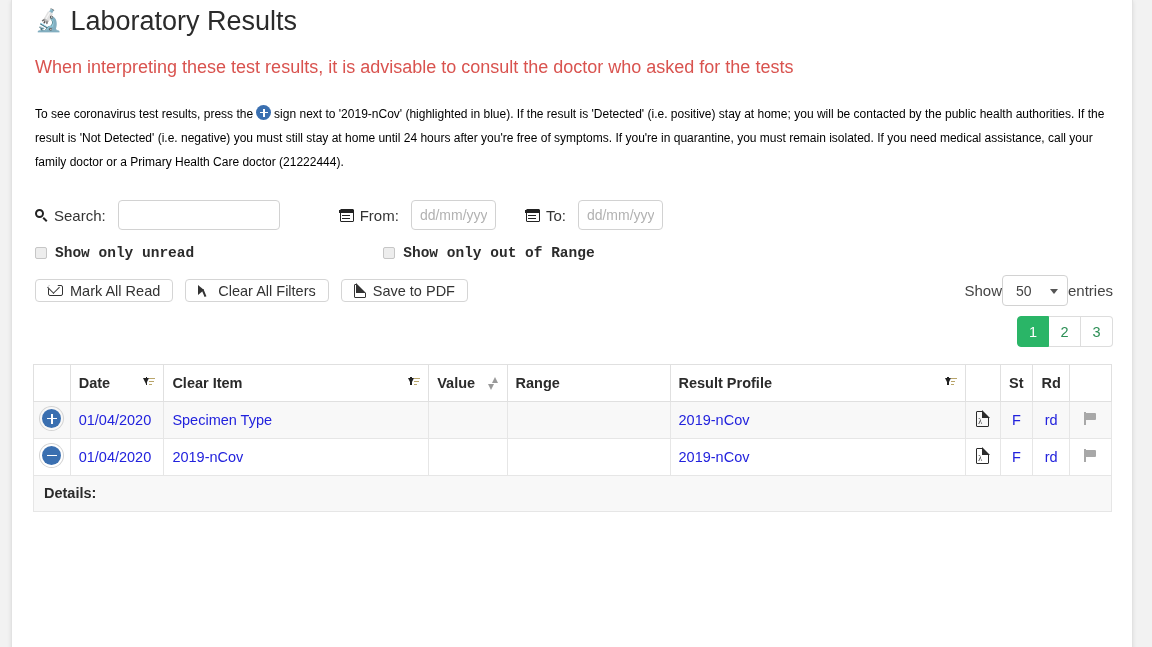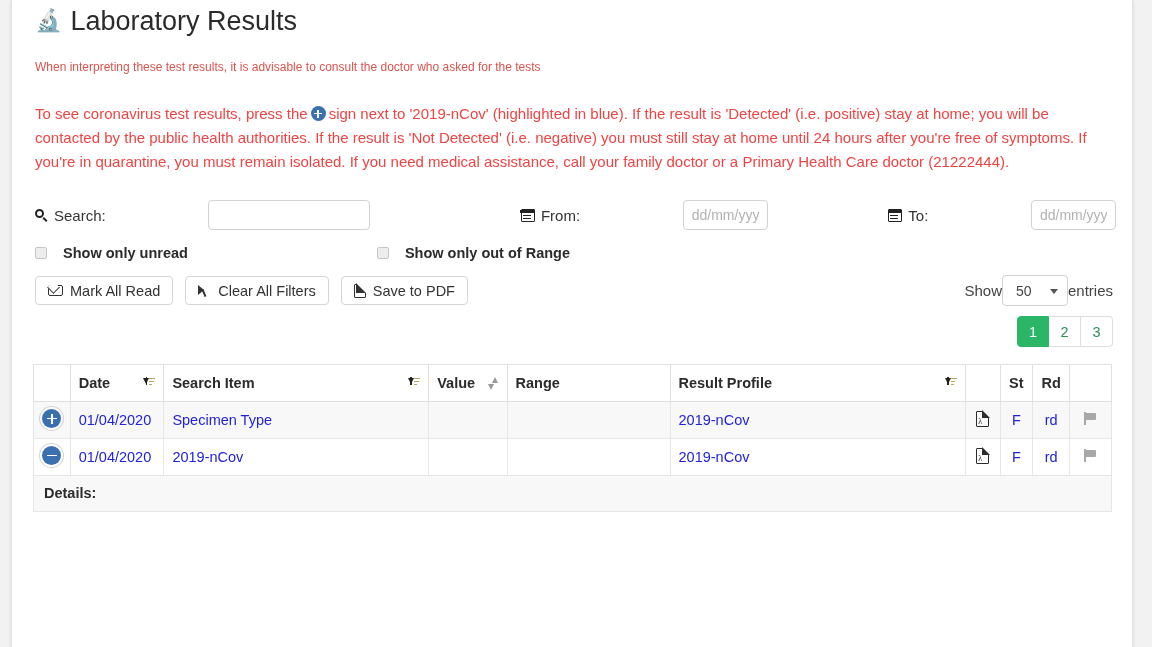--- a/index.html
+++ b/index.html
@@ -62,28 +62,28 @@
     margin: 4px 0 0 7px;
     display: flex;
     align-items: center;
     gap: 8px;
     line-height: 34px;
   }
   .microscope-icon { font-size: 22px; line-height: 1; }
 
   .warn-text {
     color: #d9534f;
-    font-size: 12px;
+    font-size: 18px;
     margin: 17px 0 0 7px;
     line-height: 25px;
   }
 
   .info-text {
-    color: #ef4444;
-    font-size: 15px;
+    color: #000000;
+    font-size: 12px;
     line-height: 24px;
     margin: 22px 7px 0 7px;
   }
   .plus-inline {
     display: inline-block;
     width: 15px; height: 15px;
     border-radius: 50%;
     background: #3a6fb0;
     position: relative;
     vertical-align: -2px;
@@ -94,21 +94,20 @@
   }
   .plus-inline:before { left: 3.5px; top: 6.8px; width: 8px; height: 1.6px; }
   .plus-inline:after  { top: 3.5px; left: 6.8px; height: 8px; width: 1.6px; }
 
   
   .filter-row1 {
     display: flex;
     align-items: center;
     margin: 26px 0 15px 7px;
     gap: 4px;
-    justify-content: space-between;
   }
   .lbl {
     font-size: 15px;
     color: #333;
     display: inline-flex;
     align-items: center;
     gap: 6px;
   }
   .search-icon { display:inline-block;width:13px;height:13px;position:relative; }
   .search-icon i { position:absolute; width:9px;height:9px;border:2px solid #222;border-radius:50%;left:0;top:0; }
@@ -161,41 +160,41 @@
     border-left: 4.5px solid transparent;
     border-right: 4.5px solid transparent;
     border-top: 5px solid #4a4a4a;
   }
 
   .checks-row {
     display: flex;
     margin: 15px 0 0 7px;
     align-items: center;
   }
-  .chk-wrap { display:flex; align-items:center; gap:16px; cursor:pointer;}
+  .chk-wrap { display:flex; align-items:center; gap:8px; cursor:pointer;font-family:Liberation Mono, monospace;}
   .chk {
     width: 12px; height: 12px;
     border: 1px solid #c6c6c6;
     background: #ededed;
     border-radius: 2px;
     display:inline-block;
   }
   .chk-label { font-size: 14.5px; font-weight: bold; color:#2b2b2b; }
   .chk-gap { width: 189px; }
 
   .btn-row {
     display: flex;
     align-items: center;
     margin: 14px 0 0 7px;
   }
   .btn {
     border: 1px solid #d5d5d5;
     background: #fff;
     border-radius: 4px;
-    height: 29px;
+    height: 23px;
     padding: 0 12px;
     font-size: 14.5px;
     color: #333;
     display: inline-flex;
     align-items: center;
     gap: 7px;
     cursor: pointer;
     margin-right: 12px;
     font-family: "Liberation Sans", sans-serif;
   }
@@ -437,21 +436,21 @@
                   <span class="bars">
                     <i></i>
                     <i></i>
                     <i></i>
                   </span>
                 </span>
           </div>
             </th>
         <th>
           <div class="th-inner">
-                <span>Search Item</span>
+                <span>Clear Item</span>
             <span class="sort-ic">
                   <span class="arw shaft"></span>
                   <span class="arw"></span>
                   <span class="bars">
                     <i></i>
                     <i></i>
                     <i></i>
                   </span>
                 </span>
           </div>

